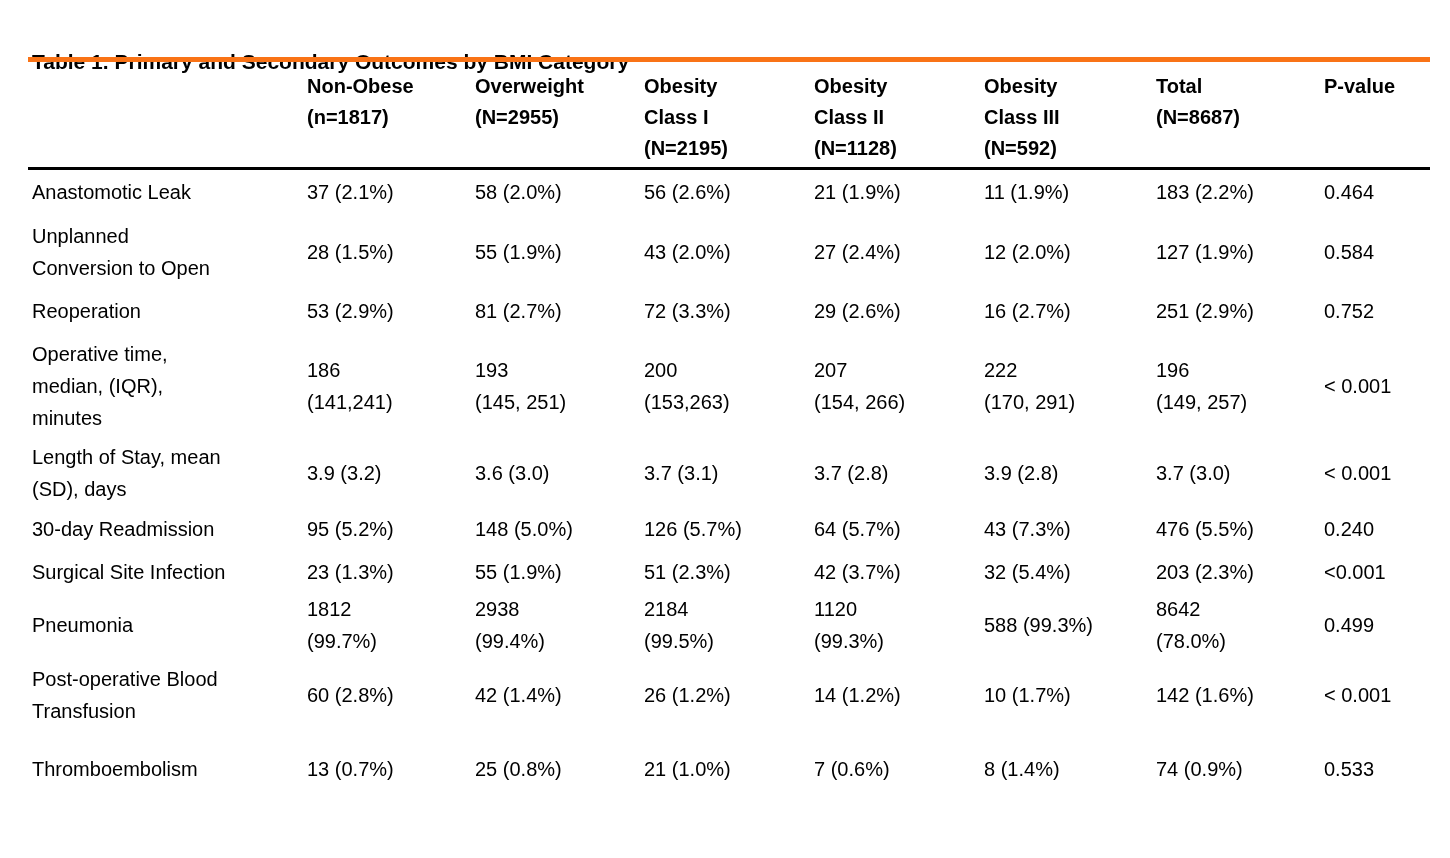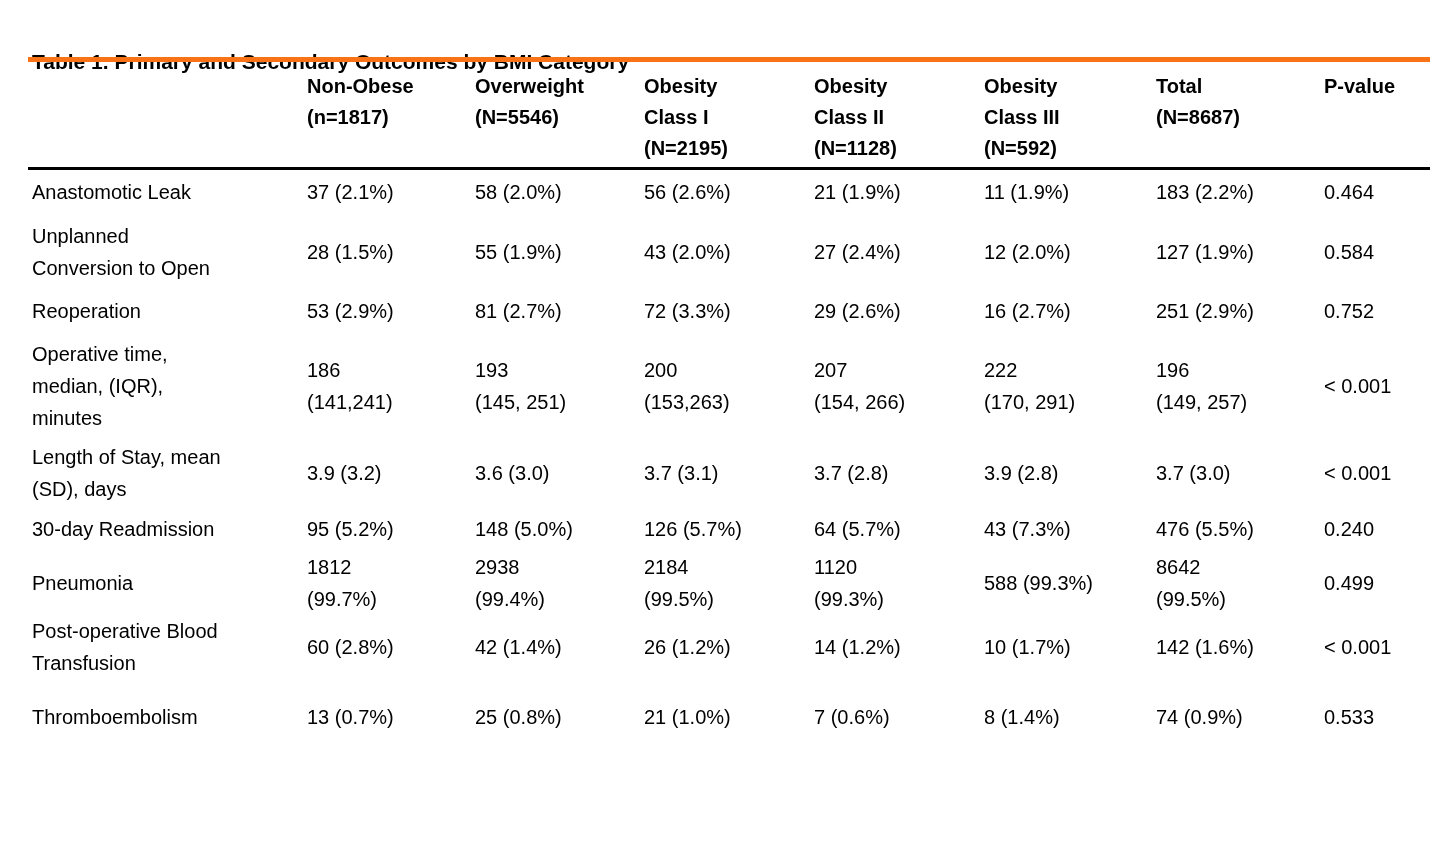--- a/index.html
+++ b/index.html
@@ -65,21 +65,21 @@
       <col style="width:172px">
       <col style="width:168px">
       <col style="width:106px">
     </colgroup>
     <thead>
       <tr>
           <th></th>
           <th>Non-Obese
 (n=1817)</th>
           <th>Overweight
-(N=5546)</th>
+(N=2955)</th>
           <th>Obesity
 Class I
 (N=2195)</th>
           <th>Obesity
 Class II
 (N=1128)</th>
           <th>Obesity
 Class III
 (N=592)</th>
           <th>Total
@@ -152,32 +152,42 @@
           <td class="rowlabel">30-day Readmission</td>
           <td>95 (5.2%)</td>
           <td>148 (5.0%)</td>
           <td>126 (5.7%)</td>
           <td>64 (5.7%)</td>
           <td>43 (7.3%)</td>
           <td>476 (5.5%)</td>
           <td>0.240</td>
         </tr>
         <tr>
+          <td class="rowlabel">Surgical Site Infection</td>
+          <td>23 (1.3%)</td>
+          <td>55 (1.9%)</td>
+          <td>51 (2.3%)</td>
+          <td>42 (3.7%)</td>
+          <td>32 (5.4%)</td>
+          <td>203 (2.3%)</td>
+          <td>&lt;0.001</td>
+        </tr>
+        <tr>
           <td class="rowlabel">Pneumonia</td>
           <td>1812
 (99.7%)</td>
           <td>2938
 (99.4%)</td>
           <td>2184
 (99.5%)</td>
           <td>1120
 (99.3%)</td>
           <td>588 (99.3%)</td>
           <td>8642
-(99.5%)</td>
+(78.0%)</td>
           <td>0.499</td>
         </tr>
         <tr>
           <td class="rowlabel">Post-operative Blood
 Transfusion</td>
           <td>60 (2.8%)</td>
           <td>42 (1.4%)</td>
           <td>26 (1.2%)</td>
           <td>14 (1.2%)</td>
           <td>10 (1.7%)</td>

